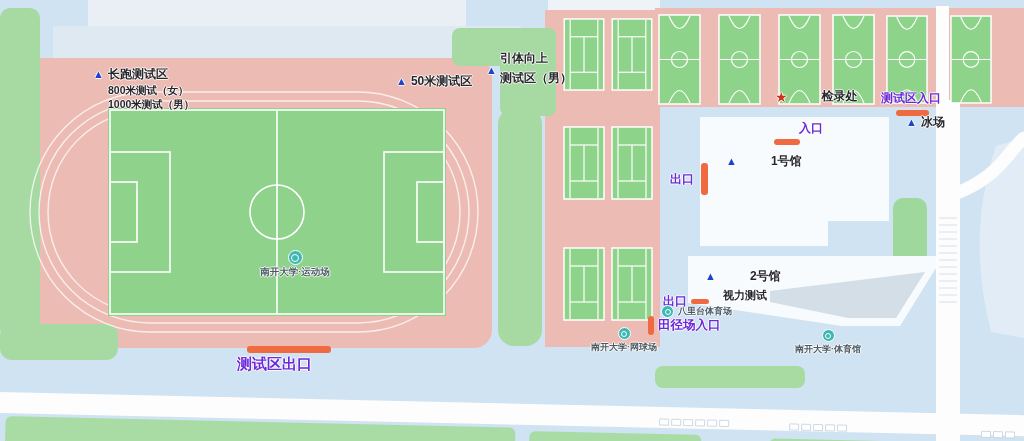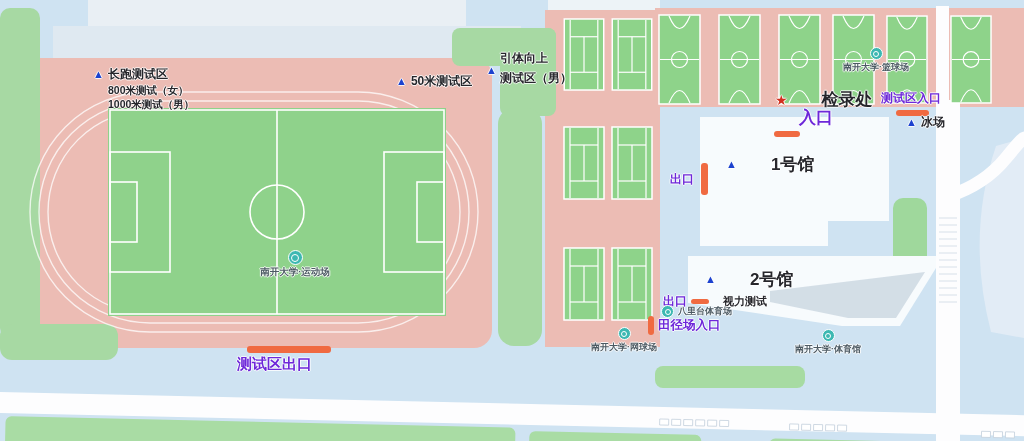--- a/index.html
+++ b/index.html
@@ -6,21 +6,21 @@
   #map{position:relative;width:1024px;height:441px;overflow:hidden;
        font-family:"Liberation Sans","DejaVu Sans",sans-serif;}
   #base{position:absolute;left:0;top:0;}
   .mk{position:absolute;white-space:nowrap;font-weight:bold;color:#26262b;
       text-shadow:1px 0 0 rgba(255,255,255,.8),-1px 0 0 rgba(255,255,255,.8),
                   0 1px 0 rgba(255,255,255,.8),0 -1px 0 rgba(255,255,255,.8);}
   .row{display:flex;align-items:center;gap:4px;}
   .tri{color:#1c42cf;font-size:11px;line-height:1;}
   .star{color:#d2301f;font-size:14px;line-height:1;}
   .blue{color:#6d28d9;}
-  .t12{font-size:12px;}.t13{font-size:17px;padding-left:30px;}.t15{font-size:15px;font-family:Liberation Mono, monospace;}
+  .t12{font-size:12px;}.t13{font-size:12px;padding-left:30px;}.t15{font-size:15px;font-family:Liberation Mono, monospace;}
   .sub{font-size:10.5px;line-height:14px;margin-left:15px;}
   .items{margin-left:20px;margin-top:2px;}
   .items div{font-size:10.5px;line-height:15px;}
   .obar{background:#f06a41;border-radius:3px;}
   .poi{position:absolute;text-align:center;}
   .poi-ico{width:13px;height:13px;background:#3db8b2;border:1.5px solid #fff;
            border-radius:50%;margin:0 auto 1px;box-sizing:border-box;position:relative;}
   .poi-ico.big{width:15px;height:15px;}
   .poi-ico::after{content:"";position:absolute;inset:2.5px;border:1px solid #fff;border-radius:50%;}
   .poi-txt{font-size:9px;font-weight:bold;color:#4c5a63;white-space:nowrap;
@@ -192,21 +192,21 @@
     </div>
   </div>
 
   <div class="mk" style="left:775px;top:88px">
     <div class="row">
       <span class="star">★</span>
       <span class="t13">检录处</span>
     </div>
   </div>
 
-  <div class="mk" style="left:769px;top:106px">
+  <div class="mk" style="left:769px;top:120px">
     <div class="blue t13">入口</div>
     <div class="obar" style="width:26px;height:6px;margin:2px 0 0 5px"></div>
   </div>
 
   <div class="mk" style="left:881px;top:90px">
     <div class="blue t12">测试区入口</div>
     <div class="obar" style="width:33px;height:6px;margin:3px 0 0 15px"></div>
   </div>
 
   <div class="mk" style="left:906px;top:114px">
@@ -264,18 +264,14 @@
   <div class="poi" style="left:252px;top:250px;width:86px">
     <div class="poi-ico big"></div>
     <div class="poi-txt" style="font-size:9.5px">南开大学·运动场</div>
   </div>
 
   <div class="poi" style="left:788px;top:329px;width:80px">
     <div class="poi-ico"></div>
     <div class="poi-txt">南开大学·体育馆</div>
   </div>
 
-  <div class="poi" style="left:836px;top:47px;width:80px">
-    <div class="poi-ico"></div>
-    <div class="poi-txt">南开大学·篮球场</div>
-  </div>
 
 </div>
 
 </body></html>

